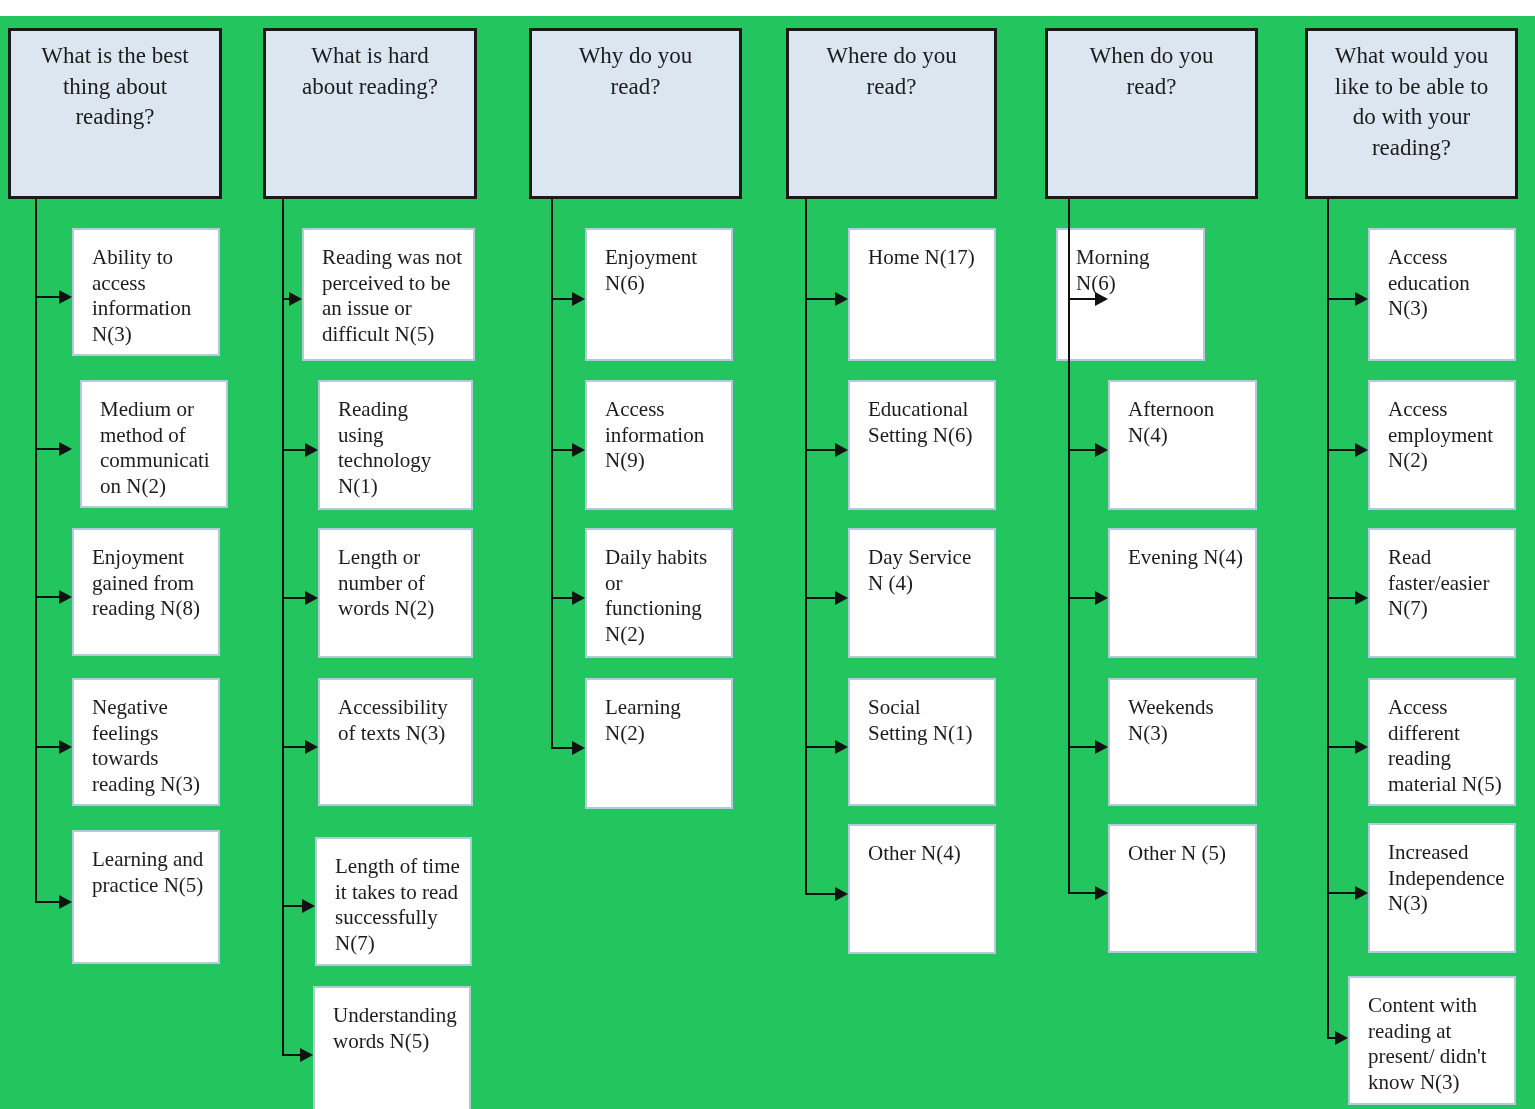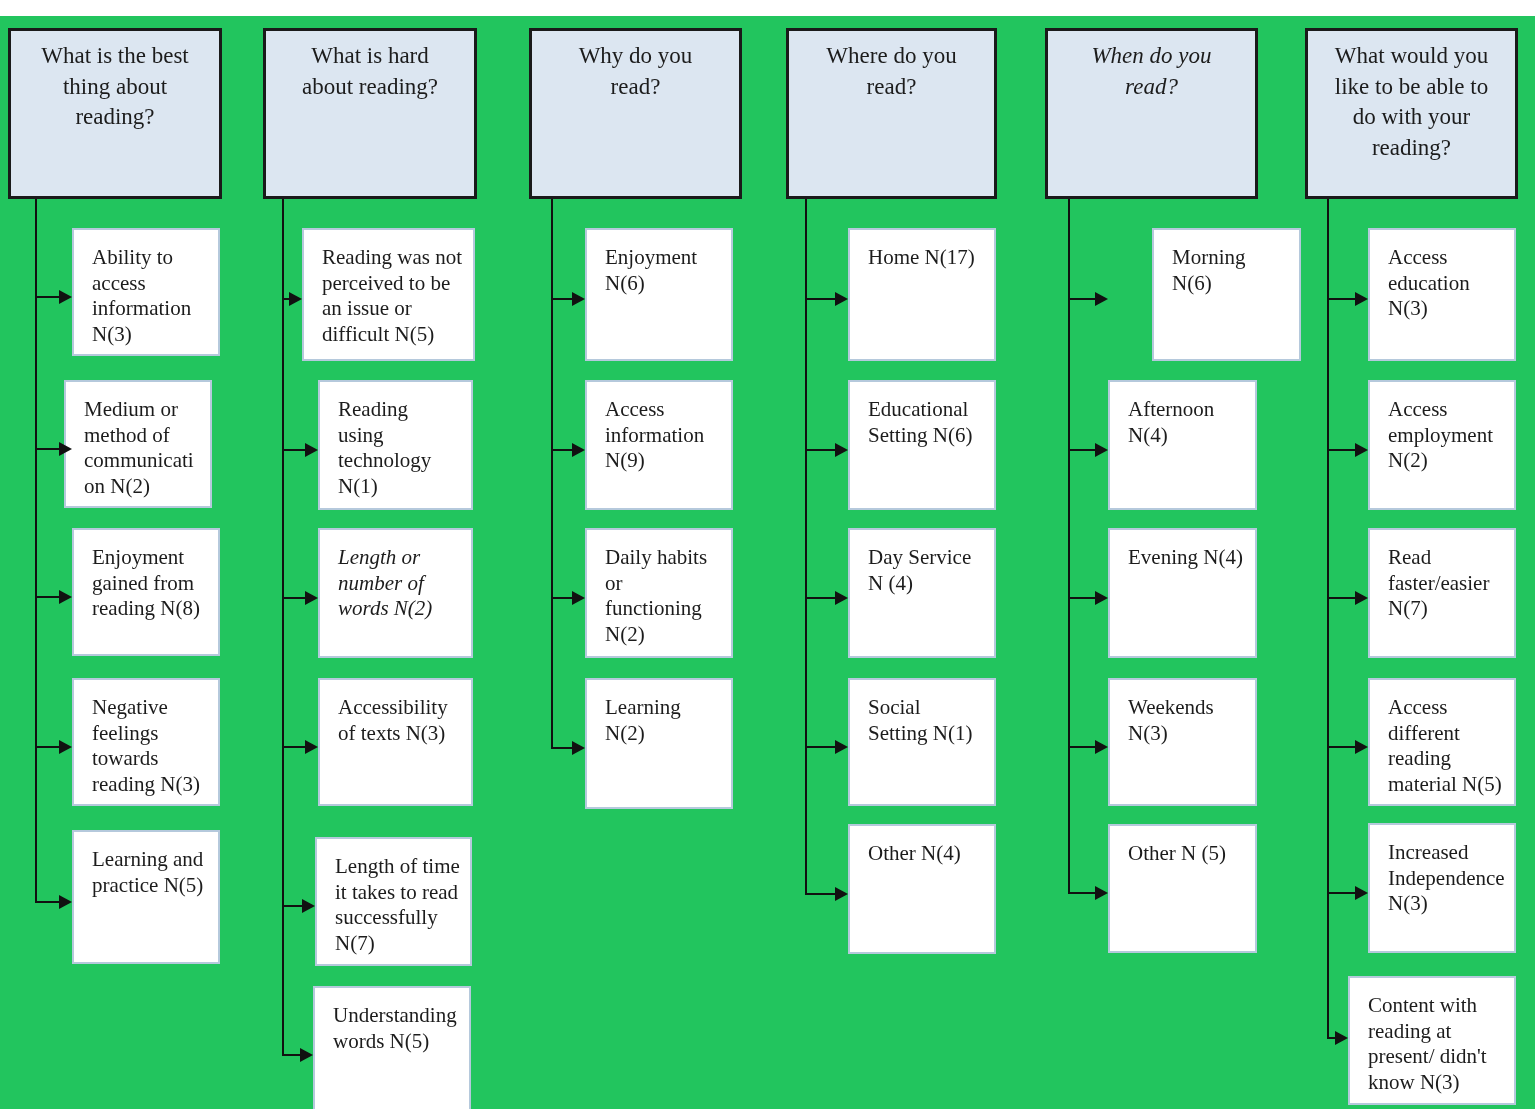--- a/index.html
+++ b/index.html
@@ -66,21 +66,21 @@
     <div>
       <div class="header-box" style="left: 8px; width: 214px;">What is the best
 thing about
 reading?</div>
       <div class="theme-box" style="left: 72px; top: 212px; width: 148px; height: 128px;">Ability to
 access
 information
 N(3)</div>
       <div class="arrow-line" style="left: 35px; top: 280px; width: 26px;"></div>
       <div class="arrowhead" style="left: 59px; top: 274px;"></div>
-      <div class="theme-box" style="left: 64px; top: 364px; width: 148px; height: 128px;">Medium or
+      <div class="theme-box" style="left: 80px; top: 364px; width: 148px; height: 128px;">Medium or
 method of
 communicati
 on N(2)</div>
       <div class="arrow-line" style="left: 35px; top: 432px; width: 26px;"></div>
       <div class="arrowhead" style="left: 59px; top: 426px;"></div>
       <div class="theme-box" style="left: 72px; top: 512px; width: 148px; height: 128px;">Enjoyment
 gained from
 reading N(8)</div>
       <div class="arrow-line" style="left: 35px; top: 580px; width: 26px;"></div>
       <div class="arrowhead" style="left: 59px; top: 574px;"></div>
@@ -104,21 +104,21 @@
 an issue or
 difficult N(5)</div>
       <div class="arrow-line" style="left: 282px; top: 282px; width: 9px;"></div>
       <div class="arrowhead" style="left: 289px; top: 276px;"></div>
       <div class="theme-box" style="left: 318px; top: 364px; width: 155px; height: 130px;">Reading
 using
 technology
 N(1)</div>
       <div class="arrow-line" style="left: 282px; top: 433px; width: 25px;"></div>
       <div class="arrowhead" style="left: 305px; top: 427px;"></div>
-      <div class="theme-box" style="left: 318px; top: 512px; width: 155px; height: 130px; font-style: italic;">Length or
+      <div class="theme-box" style="left: 318px; top: 512px; width: 155px; height: 130px;">Length or
 number of
 words N(2)</div>
       <div class="arrow-line" style="left: 282px; top: 581px; width: 25px;"></div>
       <div class="arrowhead" style="left: 305px; top: 575px;"></div>
       <div class="theme-box" style="left: 318px; top: 662px; width: 155px; height: 128px;">Accessibility
 of texts N(3)</div>
       <div class="arrow-line" style="left: 282px; top: 730px; width: 25px;"></div>
       <div class="arrowhead" style="left: 305px; top: 724px;"></div>
       <div class="theme-box" style="left: 315px; top: 821px; width: 157px; height: 129px;">Length of time
 it takes to read
@@ -173,23 +173,23 @@
       <div class="theme-box" style="left: 848px; top: 662px; width: 148px; height: 128px;">Social
 Setting N(1)</div>
       <div class="arrow-line" style="left: 805px; top: 730px; width: 32px;"></div>
       <div class="arrowhead" style="left: 835px; top: 724px;"></div>
       <div class="theme-box" style="left: 848px; top: 808px; width: 148px; height: 130px;">Other N(4)</div>
       <div class="arrow-line" style="left: 805px; top: 877px; width: 32px;"></div>
       <div class="arrowhead" style="left: 835px; top: 871px;"></div>
       <div class="trunk" style="left: 805px; top: 183px; height: 696px;"></div>
     </div>
     <div>
-      <div class="header-box" style="left: 1045px; width: 213px; font-style: italic;">When do you
+      <div class="header-box" style="left: 1045px; width: 213px;">When do you
 read?</div>
-      <div class="theme-box" style="left: 1152px; top: 212px; width: 149px; height: 133px;">Morning
+      <div class="theme-box" style="left: 1056px; top: 212px; width: 149px; height: 133px;">Morning
 N(6)</div>
       <div class="arrow-line" style="left: 1068px; top: 282px; width: 29px;"></div>
       <div class="arrowhead" style="left: 1095px; top: 276px;"></div>
       <div class="theme-box" style="left: 1108px; top: 364px; width: 149px; height: 130px;">Afternoon
 N(4)</div>
       <div class="arrow-line" style="left: 1068px; top: 433px; width: 29px;"></div>
       <div class="arrowhead" style="left: 1095px; top: 427px;"></div>
       <div class="theme-box" style="left: 1108px; top: 512px; width: 149px; height: 130px;">Evening N(4)</div>
       <div class="arrow-line" style="left: 1068px; top: 581px; width: 29px;"></div>
       <div class="arrowhead" style="left: 1095px; top: 575px;"></div>

